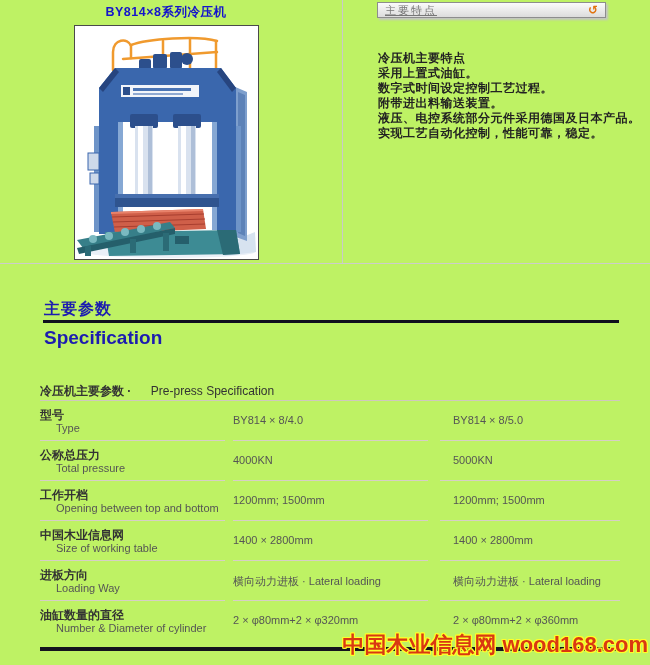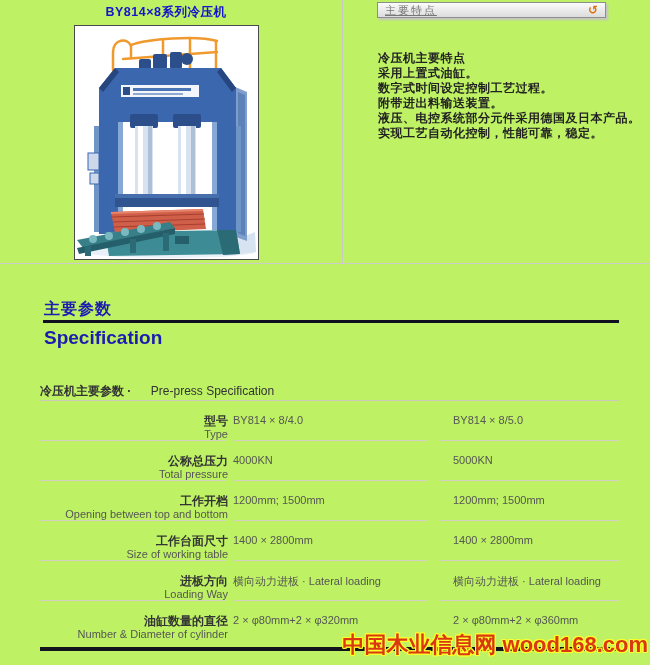--- a/index.html
+++ b/index.html
@@ -32,21 +32,21 @@
   .heading-en{position:absolute;left:44px;top:327px;font-size:19px;font-weight:bold;color:#1c1cb0;}
 
   
   .spec{position:absolute;left:40px;top:381px;width:580px;}
   .spec-title{height:17px;}
   .spec-title .t-cn{font-size:12px;font-weight:bold;color:#333;}
   .spec-title .t-en{font-size:12px;color:#333;margin-left:15px;}
   .spec-title-line{margin-top:2px;height:1px;background:#cfc8be;width:580px;}
   .spec-row{position:relative;height:40px;}
   .spec-row.last{height:49px;}
-  .row-label{position:absolute;left:0;top:14px;width:188px;text-align:right;}
+  .row-label{position:absolute;left:0;top:8px;width:188px;}
   .label-cn{font-size:12px;font-weight:bold;color:#333;line-height:13px;}
   .label-en{font-size:11px;color:#555;line-height:13px;margin-left:16px;}
   .row-val1{position:absolute;left:193px;top:13px;font-size:11px;color:#555;white-space:nowrap;text-align:center;}
   .row-val2{position:absolute;left:403px;top:13px;font-size:11px;color:#555;white-space:nowrap;margin-left:10px;}
   .u1,.u2,.u3{position:absolute;bottom:0;height:1px;background:#d6cfc5;}
   .u1{left:0;width:185px;}
   .u2{left:193px;width:195px;}
   .u3{left:400px;width:180px;}
 
   .bottom-line{position:absolute;left:40px;top:647px;width:580px;height:4px;background:#14141e;}
@@ -210,21 +210,21 @@
       </div>
       <div class="row-val1">1200mm; 1500mm</div>
       <div class="row-val2">1200mm; 1500mm</div>
       <div class="u1"></div>
         <div class="u2"></div>
         <div class="u3"></div>
     </div>
 
     <div class="spec-row">
       <div class="row-label">
-        <div class="label-cn">工作台面尺寸</div>
+        <div class="label-cn">中国木业信息网</div>
         <div class="label-en">Size of working table</div>
       </div>
       <div class="row-val1">1400 × 2800mm</div>
       <div class="row-val2">1400 × 2800mm</div>
       <div class="u1"></div>
         <div class="u2"></div>
         <div class="u3"></div>
     </div>
 
     <div class="spec-row">

